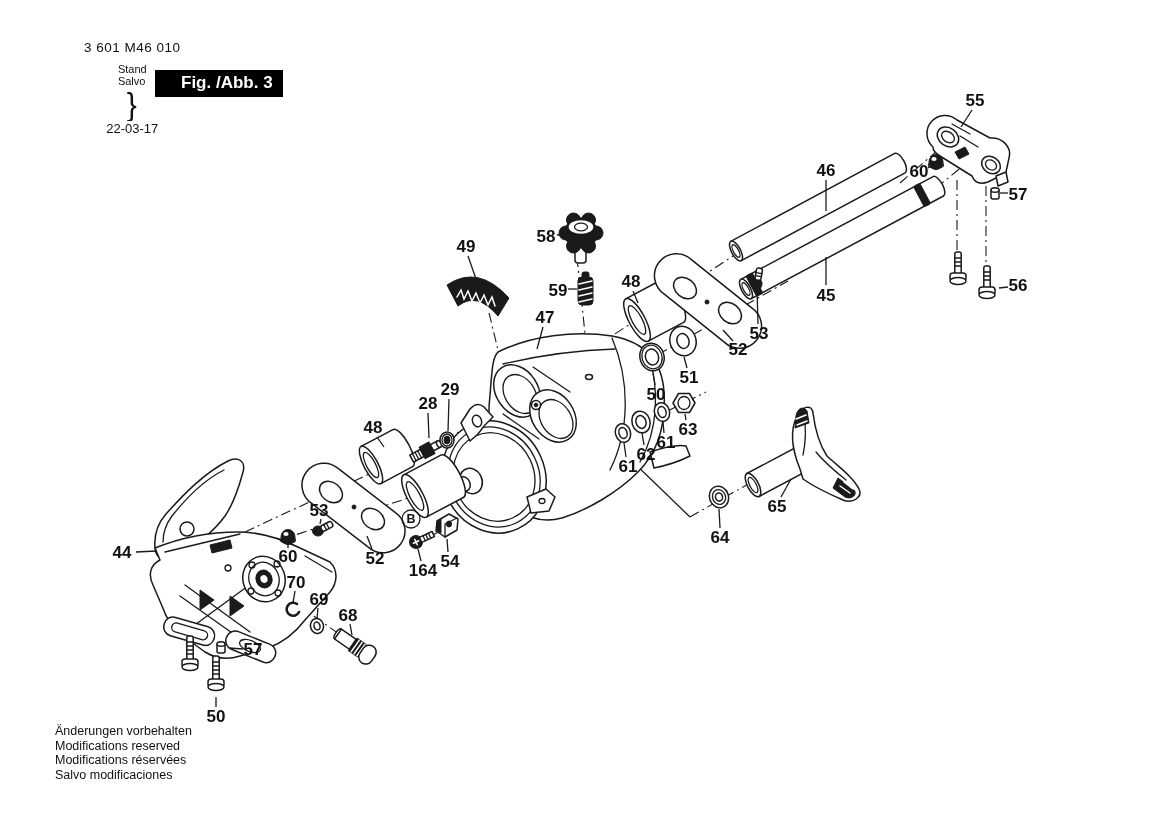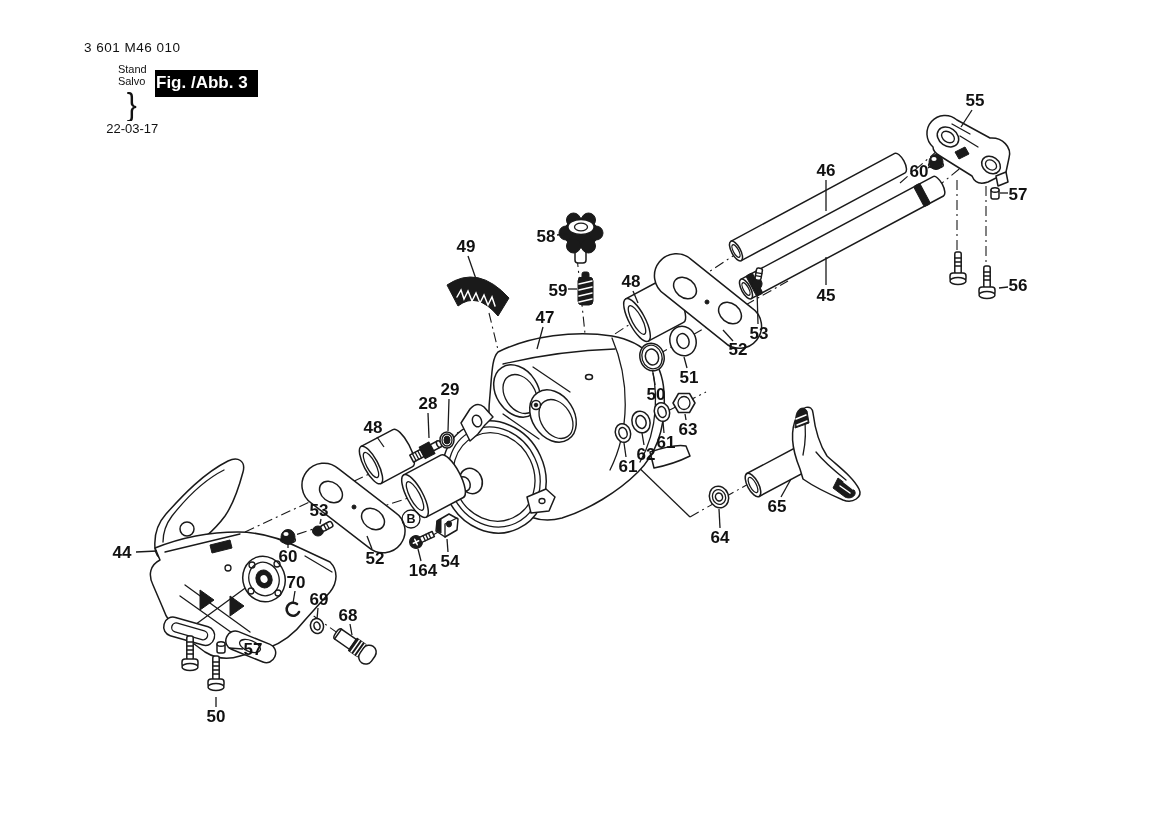--- a/index.html
+++ b/index.html
@@ -5,21 +5,21 @@
   html,body{margin:0;padding:0;background:#fff;}
   #page{position:relative;width:1169px;height:826px;background:#ffffff;overflow:hidden;
         font-family:"Liberation Sans", sans-serif;color:#111;}
   #header{position:absolute;left:56px;top:40px;margin-left:28px;}
   #part-number{font-size:13.5px;letter-spacing:.5px;}
   #stand-row{display:flex;align-items:center;margin-top:8px;flex-direction:column;}
   .stand-col{font-size:11px;line-height:12px;}
   .brace{font-size:30px;font-weight:300;margin:0 2px 0 1px;transform:scaleY(1.05);}
   .date{font-size:13px;}
   #fig-box{position:absolute;left:155px;top:70px;background:#000;color:#fff;
-           font-size:17px;font-weight:bold;padding:3px 10px 4px 1px;}
+           font-size:17px;font-weight:bold;padding:3px 10px 4px 26px;}
   #footer{position:absolute;left:55px;top:724px;font-size:12.5px;line-height:14.5px;}
   svg{position:absolute;left:0;top:0;}
   .s  {fill:#fff;stroke:#1a1a1a;stroke-width:1.5;stroke-linejoin:round;stroke-linecap:round;}
   .sn {fill:none;stroke:#1a1a1a;stroke-width:1.3;stroke-linejoin:round;stroke-linecap:round;}
   .sd {fill:#1a1a1a;stroke:#1a1a1a;stroke-width:1;stroke-linejoin:round;}
   .wt {fill:none;stroke:#fff;stroke-width:1.5;stroke-linecap:round;}
   .ax {fill:none;stroke:#1a1a1a;stroke-width:1.1;stroke-dasharray:10 4 2 4;}
   .ld {fill:none;stroke:#1a1a1a;stroke-width:1.3;}
   .cl {font:bold 17px "Liberation Sans",sans-serif;fill:#111;}
   .clB{font:bold 12.5px "Liberation Sans",sans-serif;fill:#111;}
@@ -35,20 +35,26 @@
       <div class="stand-col">
         <div>Stand</div>
         <div>Salvo</div>
       </div>
       <div class="brace">}</div>
       <div class="date">22-03-17</div>
     </div>
   </div>
   <div id="fig-box">Fig. /Abb. 3</div>
 
+  <div id="footer">
+    <div>Änderungen vorbehalten</div>
+    <div>Modifications reserved</div>
+    <div>Modifications réservées</div>
+    <div>Salvo modificaciones</div>
+  </div>
 
   <svg id="drawing" width="1169" height="826" viewBox="0 0 1169 826">
 
     <g>
       <line class="ax" x1="245" y1="532" x2="500" y2="413"></line>
       <line class="ax" x1="240" y1="553" x2="497" y2="469"></line>
       <line class="ax" x1="565" y1="367" x2="745" y2="248"></line>
       <line class="ax" x1="606" y1="384" x2="788" y2="281"></line>
       <line class="ax" x1="900" y1="183" x2="952" y2="138"></line>
       <line class="ax" x1="936" y1="188" x2="980" y2="152"></line>

